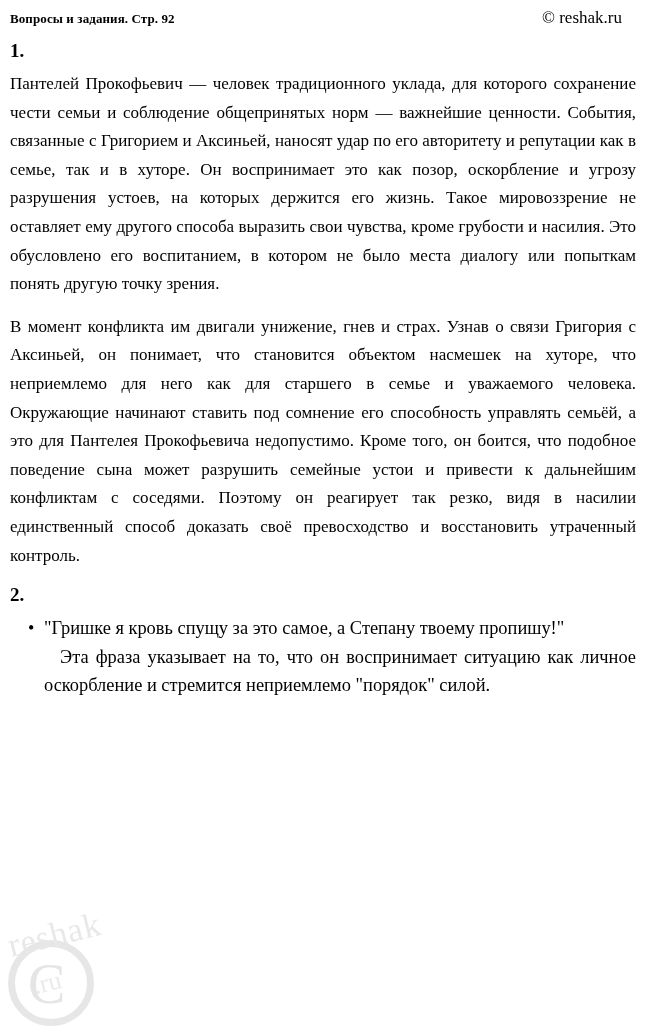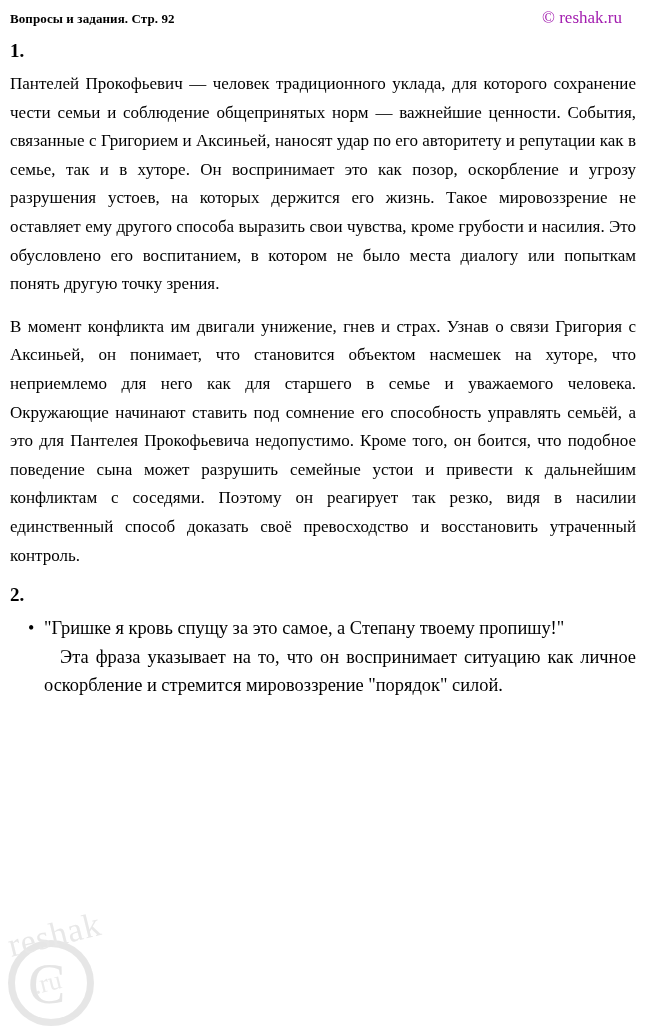--- a/index.html
+++ b/index.html
@@ -28,21 +28,21 @@
     justify-content: space-between;
     margin: 0 0 6px 0;
   }
   .header-title {
     font-weight: bold;
     font-size: 13px;
     letter-spacing: 0.1px;
   }
   .header-brand {
     font-size: 17px;
-    color: #a21caf;
+    color: #000000;
     white-space: nowrap;
     padding-right: 14px;
   }
   .num {
     font-weight: bold;
     font-size: 19px;
     margin: 12px 0 8px 0;
   }
   p.body-text {
     font-size: 17px;
@@ -150,21 +150,21 @@
 
   <p class="body-text">Пантелей Прокофьевич — человек традиционного уклада, для которого сохранение чести семьи и соблюдение общепринятых норм — важнейшие ценности. События, связанные с Григорием и Аксиньей, наносят удар по его авторитету и репутации как в семье, так и в хуторе. Он воспринимает это как позор, оскорбление и угрозу разрушения устоев, на которых держится его жизнь. Такое мировоззрение не оставляет ему другого способа выразить свои чувства, кроме грубости и насилия. Это обусловлено его воспитанием, в котором не было места диалогу или попыткам понять другую точку зрения.</p>
   <p class="body-text">В момент конфликта им двигали унижение, гнев и страх. Узнав о связи Григория с Аксиньей, он понимает, что становится объектом насмешек на хуторе, что неприемлемо для него как для старшего в семье и уважаемого человека. Окружающие начинают ставить под сомнение его способность управлять семьёй, а это для Пантелея Прокофьевича недопустимо. Кроме того, он боится, что подобное поведение сына может разрушить семейные устои и привести к дальнейшим конфликтам с соседями. Поэтому он реагирует так резко, видя в насилии единственный способ доказать своё превосходство и восстановить утраченный контроль.</p>
 
   <div class="num">2.</div>
 
 
   <ul class="quote-list">
     <li>
       <span class="quote-line">"Гришке я кровь спущу за это самое, а Степану твоему пропишу!"</span>
-      <span class="quote-follow">Эта фраза указывает на то, что он воспринимает ситуацию как личное оскорбление и стремится мировоззрение "порядок" силой.</span>
+      <span class="quote-follow">Эта фраза указывает на то, что он воспринимает ситуацию как личное оскорбление и стремится неприемлемо "порядок" силой.</span>
     </li>
   </ul>
 
   <div class="watermark">
     <div class="wm-ring"></div>
     <div class="wm-c">C</div>
     <div class="wm-text">reshak</div>
     <div class="wm-text2">.ru</div>
   </div>
 

